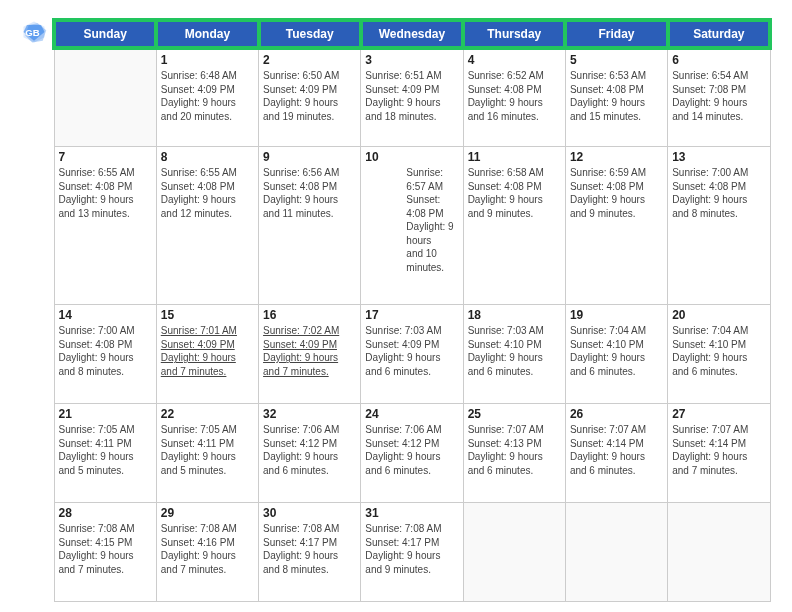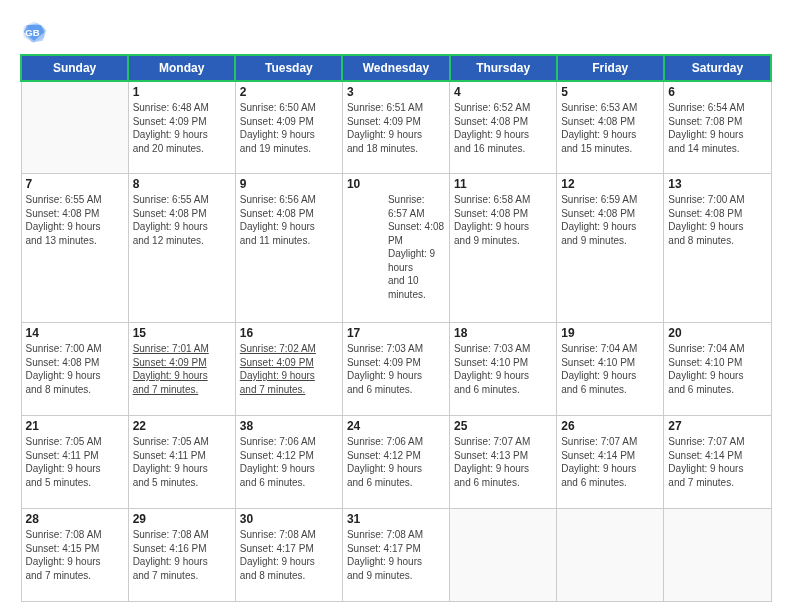--- a/index.html
+++ b/index.html
@@ -8,21 +8,21 @@
       background: #fff;
       width: 792px;
       height: 612px;
       overflow: hidden;
     }
     .page {
       width: 792px;
       height: 612px;
       padding: 18px 20px 10px 20px;
       display: flex;
-      flex-direction: column;
+      flex-direction: row;
       justify-content: space-between;
     }
     .header {
       display: flex;
       justify-content: space-between;
       align-items: flex-start;
       margin-bottom: 8px;
     }
     .logo {
       display: flex;
@@ -61,21 +61,21 @@
       width: 100%;
       table-layout: fixed;
     }
     .calendar th {
       background: #2b5eb8;
       color: #fff;
       font-size: 12px;
       font-weight: bold;
       padding: 5px 4px;
       text-align: center;
-      border: 2px solid #22c55e;
+      border: 4px solid #22c55e;
     }
     .calendar td {
       vertical-align: top;
       border: 1px solid #ccc;
       padding: 3px 4px;
       font-size: 9.5px;
       color: #333;
       height: 82px;
     }
     .day-number {
@@ -286,21 +286,21 @@
 and 5 minutes.</div>
           </td>
           <td>
             <span class="day-number">22</span>
             <div class="day-info" style="white-space: pre-line;">Sunrise: 7:05 AM
 Sunset: 4:11 PM
 Daylight: 9 hours
 and 5 minutes.</div>
           </td>
           <td>
-            <span class="day-number">38</span>
+            <span class="day-number">32</span>
             <div class="day-info" style="white-space: pre-line;">Sunrise: 7:06 AM
 Sunset: 4:12 PM
 Daylight: 9 hours
 and 6 minutes.</div>
           </td>
           <td>
             <span class="day-number">24</span>
             <div class="day-info" style="white-space: pre-line;">Sunrise: 7:06 AM
 Sunset: 4:12 PM
 Daylight: 9 hours

